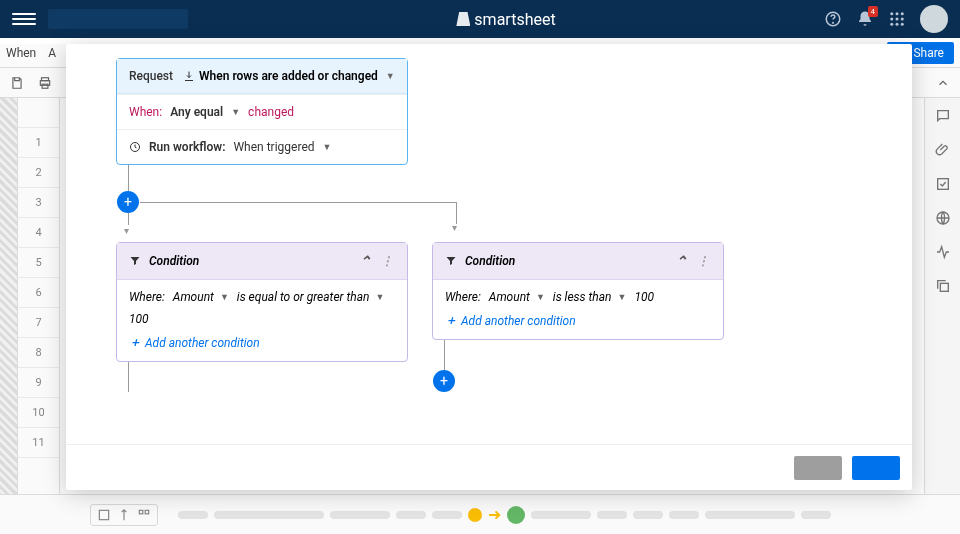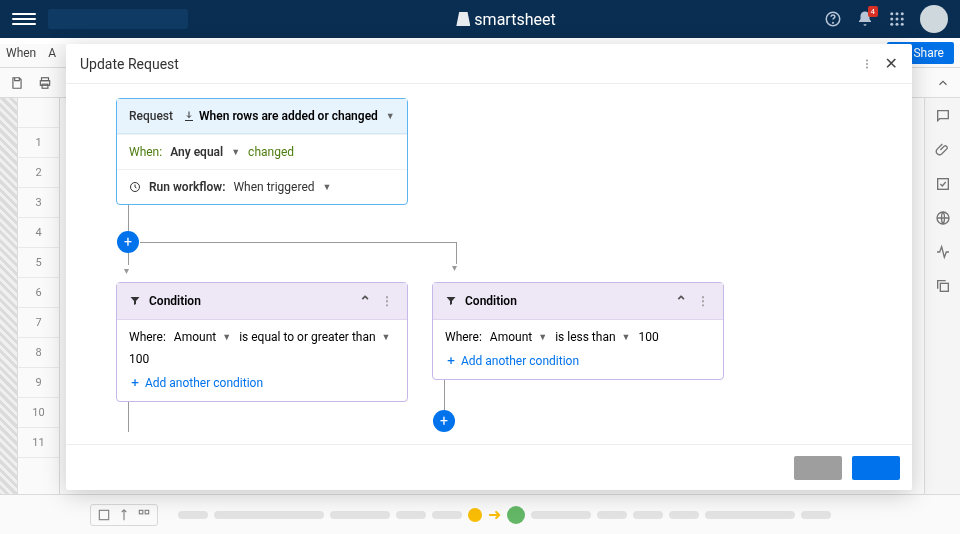--- a/index.html
+++ b/index.html
@@ -49,33 +49,33 @@
   .close-x { font-size: 16px; color: #444; cursor: pointer; }
   .dots-v { color: #999; cursor: pointer; display:flex; align-items:center; }
   
   .modal-body { flex: 1; padding: 14px 50px; overflow: hidden; position: relative; }
   
   .trigger-card { width: 292px; border: 1px solid #5bb3f0; border-radius: 4px; background: #fff; margin-left: 0px; }
   .trigger-head { background: #e8f4fd; padding: 10px 12px; display: flex; align-items: center; gap: 10px; font-size: 12px; border-bottom: 1px solid #d0e8f8; }
   .trigger-head .lb { color: #333; font-weight: 500; }
   .dd-caret { font-size: 9px; color: #666; margin-left: 4px; }
   .trigger-row { padding: 10px 12px; display: flex; align-items: center; gap: 8px; font-size: 12px; color: #333; border-top: 1px solid #f0f0f0; }
-  .trigger-row .muted { color: #4d7c0f; }
+  .trigger-row .muted { color: #be185d; }
   .trigger-row .val { font-weight: 600; }
   
   .paths-label { font-size: 11px; font-weight: 600; color: #333; margin: 6px 0 0 -12px; }
   .connector-v { width: 1px; height: 16px; background: #999; margin-left: 12px; }
   .add-node { width: 22px; height: 22px; background: #0073ec; border-radius: 50%; display: flex; align-items: center; justify-content: center; color: #fff; font-size: 14px; margin-left: 1px; cursor: pointer; position: relative; z-index: 2; }
   .connector-h { height: 1px; background: #999; position: absolute; }
   .connector-arrow { color: #999; font-size: 10px; margin-left: 8px; }
   
   .branches { display: flex; gap: 24px; margin-top: 6px; position: relative; }
   .branch { width: 292px; position: relative; }
   
-  .cond-card { border: 1px solid #c5b8e8; border-radius: 4px; background: #fff; }
+  .cond-card { border: 1px solid #c5b8e8; border-radius: 4px; background: #fff; font-style: italic; }
   .cond-head { background: #ede7f6; padding: 10px 12px; display: flex; align-items: center; gap: 8px; font-size: 12px; font-weight: 600; border-bottom: 1px solid #e0d4f0; }
   .cond-head .collapse { margin-left: auto; color: #555; cursor: pointer; font-size: 14px; }
   .cond-head .menu { color: #999; cursor: pointer; padding: 0 2px; }
   .cond-body { padding: 10px 12px; font-size: 12px; display: flex; flex-direction: column; gap: 8px; justify-content: flex-end; }
   .cond-line { display: flex; align-items: center; gap: 8px; flex-wrap: wrap; }
   .add-cond { color: #0073ec; font-size: 12px; display: flex; align-items: center; gap: 4px; cursor: pointer; }
   
   .modal-footer { height: 46px; border-top: 1px solid #eee; display: flex; align-items: center; justify-content: flex-end; padding: 0 12px; gap: 10px; }
   .btn { width: 48px; height: 24px; border-radius: 2px; cursor: pointer; }
   .btn-grey { background: #9e9e9e; }
@@ -246,33 +246,20 @@
     <div class="prog-seg" style="width:30px"></div>
     <div class="prog-seg" style="width:30px"></div>
     <div class="prog-seg" style="width:30px"></div>
     <div class="prog-seg" style="width:90px"></div>
     <div class="prog-seg" style="width:30px"></div>
   </div>
 </div>
 
 <div class="modal-backdrop"></div>
 <div class="modal">
-  <div class="modal-header">
-    <div class="modal-title">Update Request</div>
-    <div class="modal-header-right">
-      <div class="dots-v">
-        <svg width="12" height="12" viewBox="0 0 24 24" fill="currentColor">
-            <circle cx="12" cy="5" r="2"></circle>
-            <circle cx="12" cy="12" r="2"></circle>
-            <circle cx="12" cy="19" r="2"></circle>
-          </svg>
-      </div>
-      <div class="close-x">✕</div>
-    </div>
-  </div>
 
   <div class="modal-body">
 
     <div class="trigger-card">
       <div class="trigger-head">
         <span class="lb">Request</span>
         <span style="display:flex;align-items:center;gap:4px;cursor:pointer">
           <svg width="12" height="12" viewBox="0 0 24 24" fill="none" stroke="#333" stroke-width="2">
               <path d="M12 3v12M8 11l4 4 4-4M4 21h16"></path>
             </svg>

